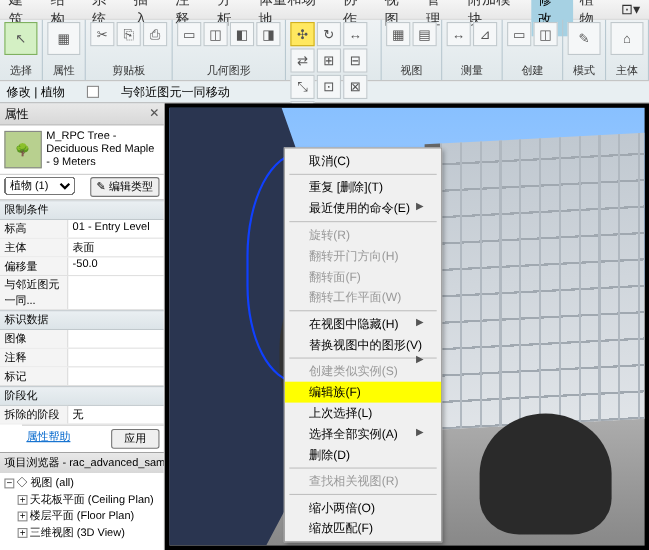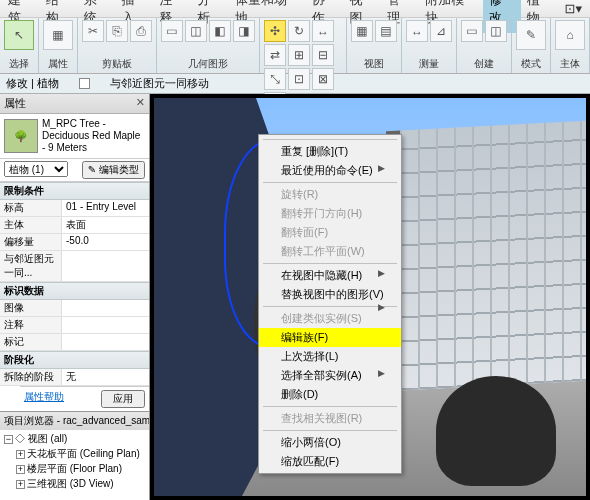--- a/index.html
+++ b/index.html
@@ -29,21 +29,21 @@
 .left { width: 150px; border-right: 1px solid #999; display:flex; flex-direction:column; overflow:hidden; }
 .panel-title { background: linear-gradient(#e8e8e8,#d8d8d8); border-bottom:1px solid #b0b0b0; padding:2px 4px; font-size:11px; display:flex; justify-content:space-between; }
 .panel-title .x { color:#555; }
 .type-sel { display:flex; padding:4px; gap:4px; align-items:center; border-bottom:1px solid #ccc; }
 .type-thumb { width:34px; height:34px; background:#b8d08f; border:1px solid #888; display:flex; align-items:center; justify-content:center; }
 .type-name { font-size:10px; line-height:1.2; flex:1; }
 .type-combo { display:flex; padding:2px 4px; gap:14px; }
 .type-combo select { flex:1; font-size:10px; height:16px; }
 .type-combo button { font-size:10px; padding:0 4px; height:18px; }
 .props { font-size:10px; overflow:hidden; border-top:1px solid #ccc;}
-.prop-section { background:linear-gradient(#eaeff2,#dce4e8); padding:1px 4px; font-weight:bold; border-top:1px solid #c0c8cc; border-bottom:1px solid #c0c8cc; }
+.prop-section { background:linear-gradient(#eaeff2,#dce4e8); padding:1px 4px; font-weight:normal; border-top:1px solid #c0c8cc; border-bottom:1px solid #c0c8cc; }
 .prop-row { display:flex; border-bottom:1px solid #e0e0e0; }
 .prop-row .k { width:62px; padding:1px 4px; background:#f4f4f4; border-right:1px solid #ddd; }
 .prop-row .v { flex:1; padding:1px 4px; }
 .prop-foot { display:flex; justify-content:space-between; padding:3px 4px; border-top:1px solid #ccc;margin-left:20px; }
 .prop-foot a { color:#0066cc; text-decoration:underline; font-size:10px; }
 .prop-foot button { font-size:10px; padding:0 10px; }
 
 .browser { border-top:1px solid #999; flex:1; overflow:hidden; font-size:10px;}
 .browser-title { background:linear-gradient(#e8e8e8,#d8d8d8); padding:2px 4px; font-size:10px; white-space:nowrap; overflow:hidden; }
 .tree { padding:2px 4px; }
@@ -250,20 +250,21 @@
       <div class="shadow"></div>
       <div class="building"></div>
       <div class="blob b1"></div>
       <div class="blob b2"></div>
       <div class="blue-outline"></div>
     </div>
   </div>
 </div>
 
 <div class="ctxmenu" id="ctxmenu">
+    <div class="mi">取消(C)</div>
     <div class="sep"></div>
     <div class="mi">重复 [删除](T)</div>
     <div class="mi">最近使用的命令(E)<span class="arrow">▶</span></div>
     <div class="sep"></div>
     <div class="mi disabled">旋转(R)</div>
     <div class="mi disabled">翻转开门方向(H)</div>
     <div class="mi disabled">翻转面(F)</div>
     <div class="mi disabled">翻转工作平面(W)</div>
     <div class="sep"></div>
     <div class="mi">在视图中隐藏(H)<span class="arrow">▶</span></div>

